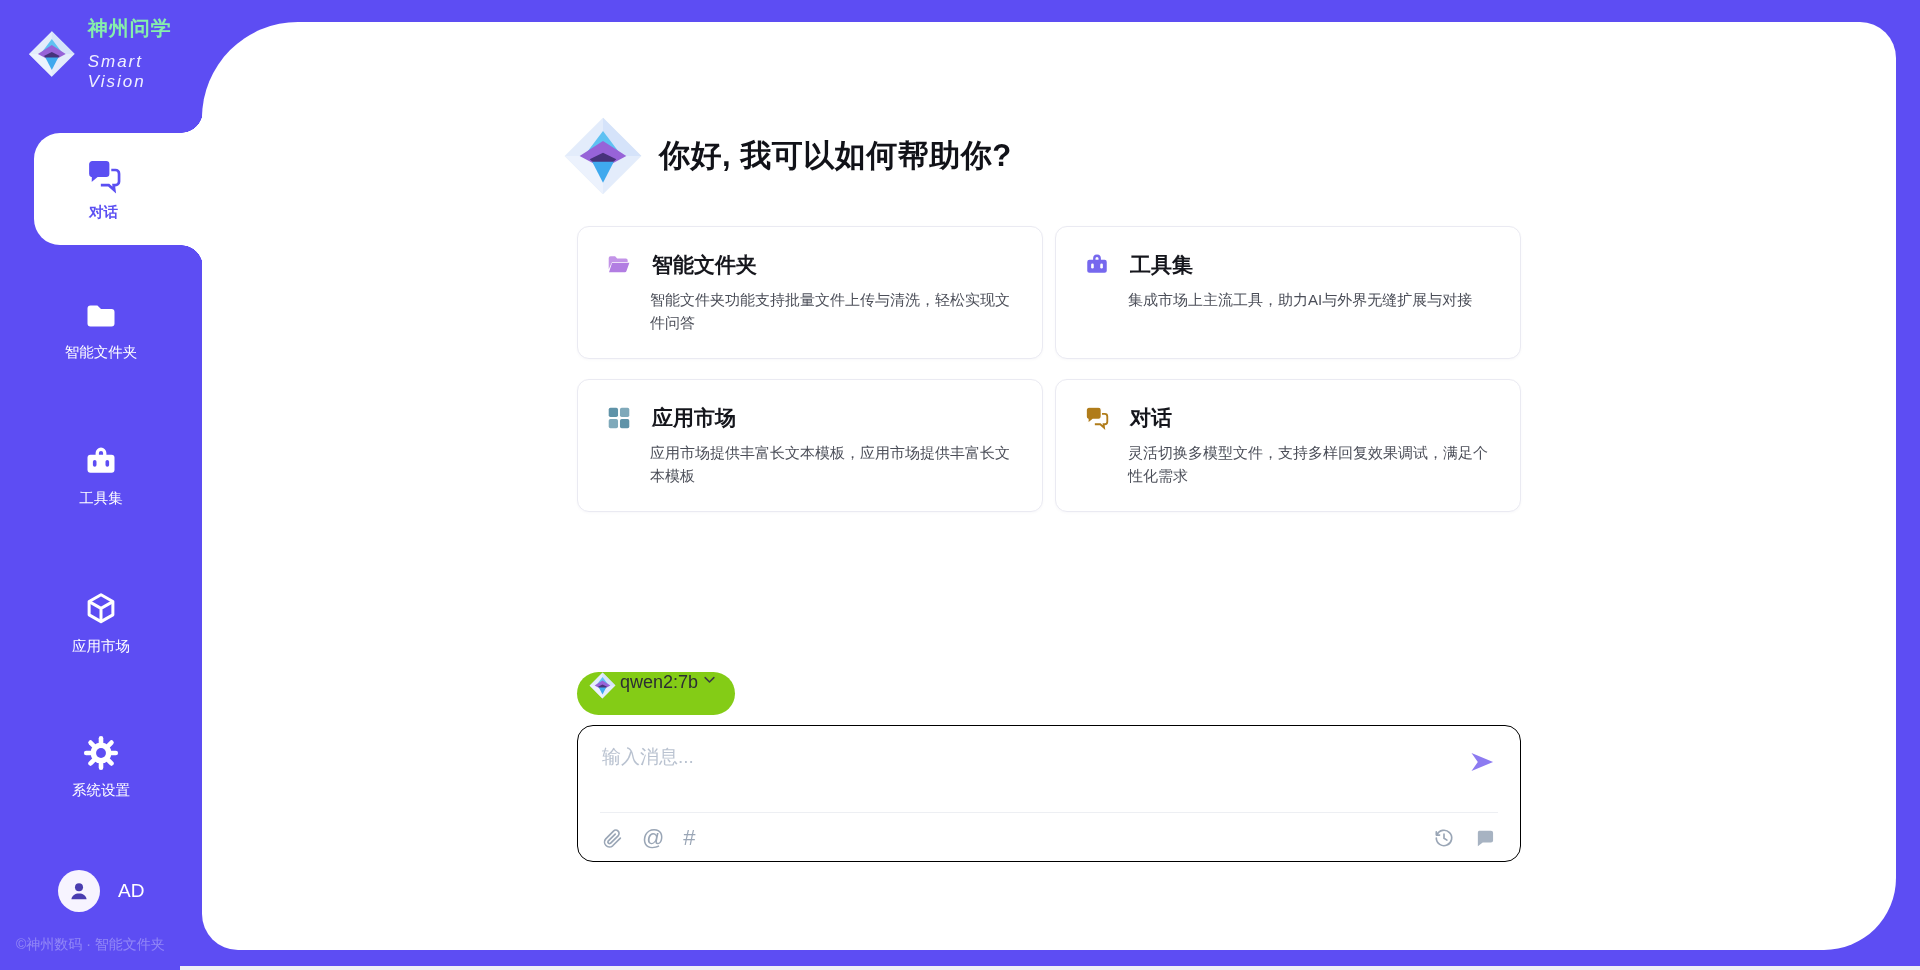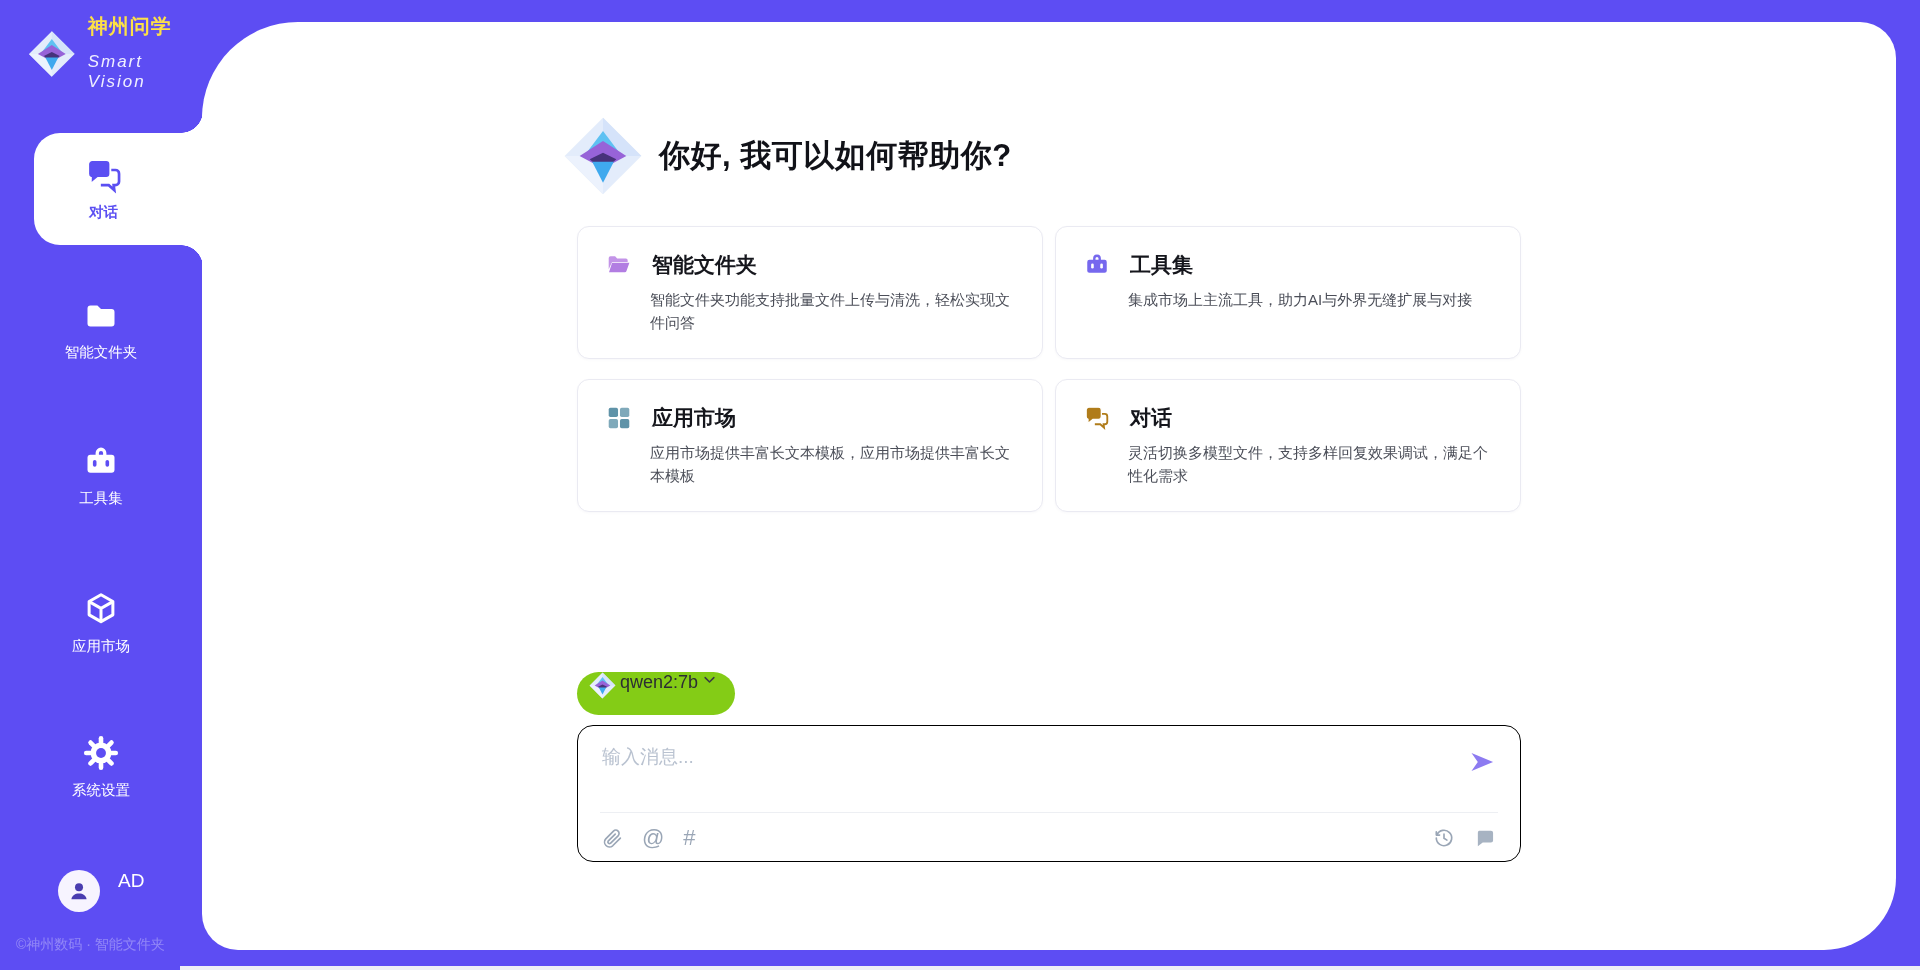--- a/index.html
+++ b/index.html
@@ -11,21 +11,21 @@
   }
   
   .panel{
     position:absolute;left:202px;top:22px;right:24px;bottom:20px;
     background:#ffffff;border-radius:96px 36px 72px 36px;
   }
   .bottom-edge{position:absolute;left:180px;right:0;bottom:0;height:4px;background:#eef0f6;}
   
   .sidebar{position:absolute;left:0;top:0;width:202px;height:100%;}
   .logo-row{position:absolute;top:16px;left:28px;display:flex;align-items:center;gap:12px;}
-  .brand-title{color:#fde047;font-size:20px;font-weight:700;letter-spacing:1px;line-height:1.2;font-family:Liberation Mono, monospace;}
+  .brand-title{color:#86efac;font-size:20px;font-weight:700;letter-spacing:1px;line-height:1.2;}
   .brand-subtitle{color:#f0efff;font-size:17px;letter-spacing:2px;margin-top:12px;font-style:italic;}
   .tab-active{
     position:absolute;left:34px;top:133px;width:169px;height:112px;
     background:#fff;border-radius:26px 0 0 26px;
     display:flex;flex-direction:column;align-items:center;justify-content:center;
     gap:8px;padding-right:30px;box-sizing:border-box;cursor:pointer;
   }
   .tab-active::before{
     content:"";position:absolute;right:0;top:-22px;width:22px;height:22px;
     background:radial-gradient(circle at 0 0,#5d4df3 21.5px,#fff 22px);
@@ -34,21 +34,21 @@
     content:"";position:absolute;right:0;bottom:-22px;width:22px;height:22px;
     background:radial-gradient(circle at 0 100%,#5d4df3 21.5px,#fff 22px);
   }
   .tab-active .tab-label{color:#5b4ff2;font-size:14.5px;font-weight:600;}
   .nav-item{
     position:absolute;left:0;width:202px;display:flex;flex-direction:column;
     align-items:center;gap:9px;cursor:pointer;
   }
   .nav-item span{color:#ffffff;font-size:14.5px;}
   .nav-folder{top:298px;} .nav-toolbox{top:444px;} .nav-cube{top:590px;} .nav-gear{top:734px;}
-  .user-row{position:absolute;left:58px;top:870px;display:flex;align-items:flex-start;gap:18px;cursor:pointer;}
+  .user-row{position:absolute;left:58px;top:870px;display:flex;align-items:center;gap:18px;cursor:pointer;}
   .avatar{width:42px;height:42px;border-radius:50%;background:#f7f4ff;display:flex;align-items:center;justify-content:center;}
   .user-name{color:#fff;font-size:19px;font-weight:500;}
   .sidebar-footer{position:absolute;left:16px;bottom:16px;color:rgba(255,255,255,0.32);font-size:14px;white-space:nowrap;}
   
   .content{width:944px;margin:0 auto;padding-top:94px;box-sizing:border-box;position:relative;}
   .greeting-row{display:flex;align-items:center;gap:16px;margin-left:-14px;}
   .greeting{font-size:31px;font-weight:700;color:#111218;margin:0;letter-spacing:0.5px;}
   .cards{display:grid;grid-template-columns:1fr 1fr;gap:20px 12px;margin-top:30px;}
   .card{
     background:#fff;border:1px solid #eaeaf2;border-radius:12px;

